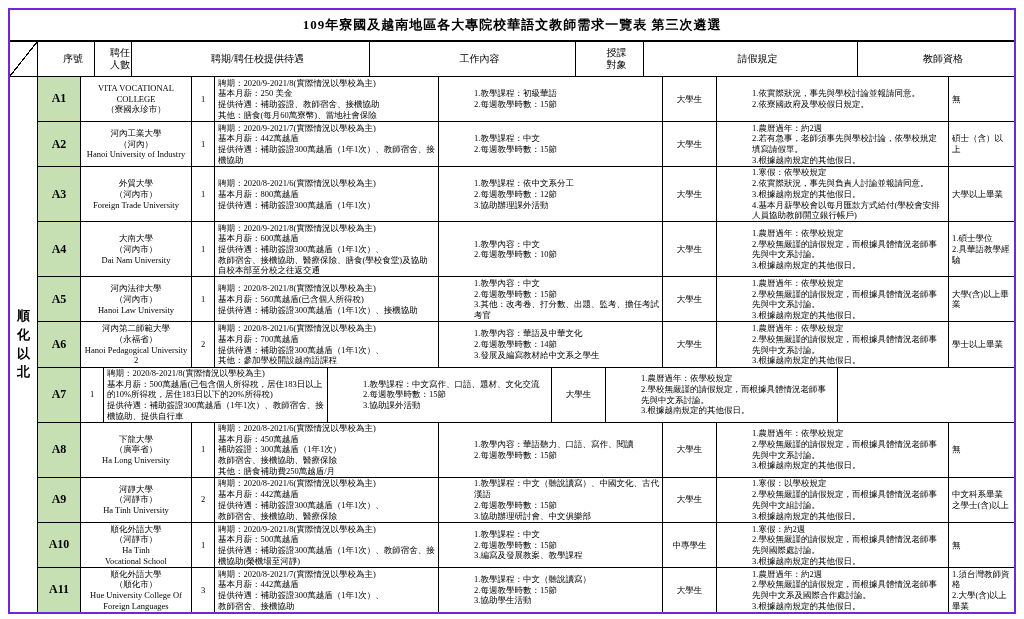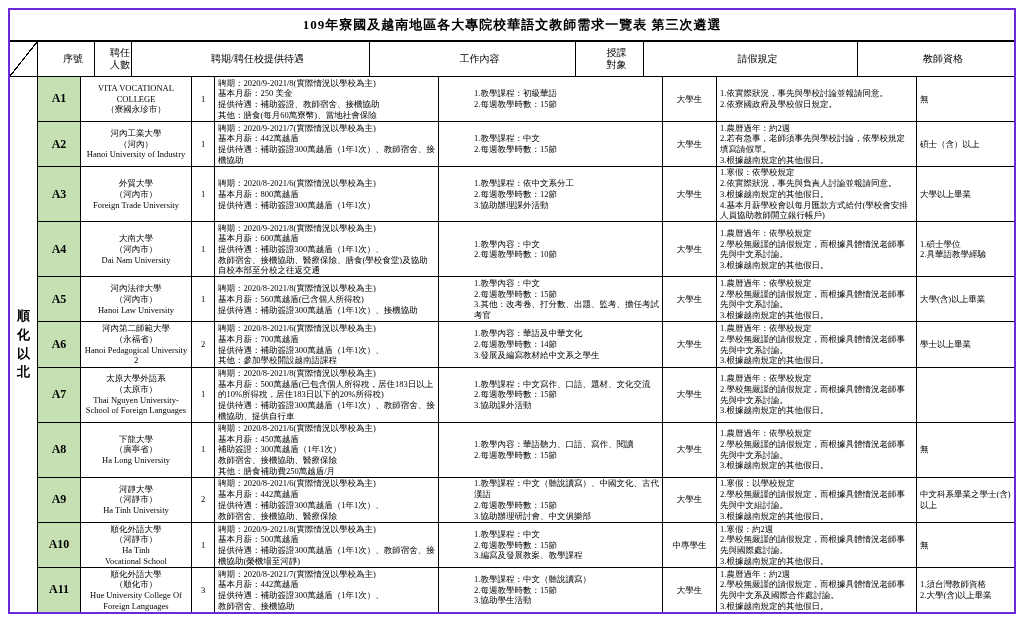--- a/index.html
+++ b/index.html
@@ -45,21 +45,21 @@
   .cell.qual{border-right:none;}
   .cell.seq{
     flex:0 0 43px;background:#c6e0b4;align-items:center;
     font-weight:bold;font-size:12px;
   }
   .cell.school{flex:0 0 111px;align-items:center;text-align:center;}
   .cell.count{flex:0 0 23px;align-items:center;}
   .cell.terms{flex:0 0 224px;}
   .cell.work{flex:0 0 192px;margin-left:32px;}
   .cell.audience{flex:0 0 54px;align-items:center;}
-  .cell.leave{flex:0 0 200px;}
+  .cell.leave{flex:0 0 200px;margin-left:32px;}
   .cell.qual{flex:1 1 auto;}
   
   .hcell.corner{flex:0 0 28px;
     background:linear-gradient(to bottom right,
       #fff calc(50% - 0.6px), #000 calc(50% - 0.6px),
       #000 calc(50% + 0.6px), #fff calc(50% + 0.6px));
   }
   .hcell.c-seq{flex:0 0 43px;}
   .hcell.c-school{flex:0 0 111px;}
   .hcell.c-count{flex:0 0 23px;}
@@ -203,23 +203,20 @@
 3.發展及編寫教材給中文系之學生</div>
     <div class="cell audience">大學生</div>
     <div class="cell leave">1.農曆過年：依學校規定
 2.學校無嚴謹的請假規定，而根據具體情況老師事先與中文系討論。
 3.根據越南規定的其他假日。</div>
     <div class="cell qual">學士以上畢業</div>
   </div>
 
   <div class="row">
     <div class="cell seq">A7</div>
-    <div class="cell school">太原大學外語系
-（太原市）
-Thai Nguyen University-School of Foreign Languages</div>
     <div class="cell count">1</div>
     <div class="cell terms">聘期：2020/8-2021/8(實際情況以學校為主)
 基本月薪：500萬越盾(已包含個人所得稅，居住183日以上的10%所得稅，居住183日以下的20%所得稅)
 提供待遇：補助簽證300萬越盾（1年1次）、教師宿舍、接機協助、提供自行車</div>
     <div class="cell work">1.教學課程：中文寫作、口語、題材、文化交流
 2.每週教學時數：15節
 3.協助課外活動</div>
     <div class="cell audience">大學生</div>
     <div class="cell leave">1.農曆過年：依學校規定
 2.學校無嚴謹的請假規定，而根據具體情況老師事先與中文系討論。

